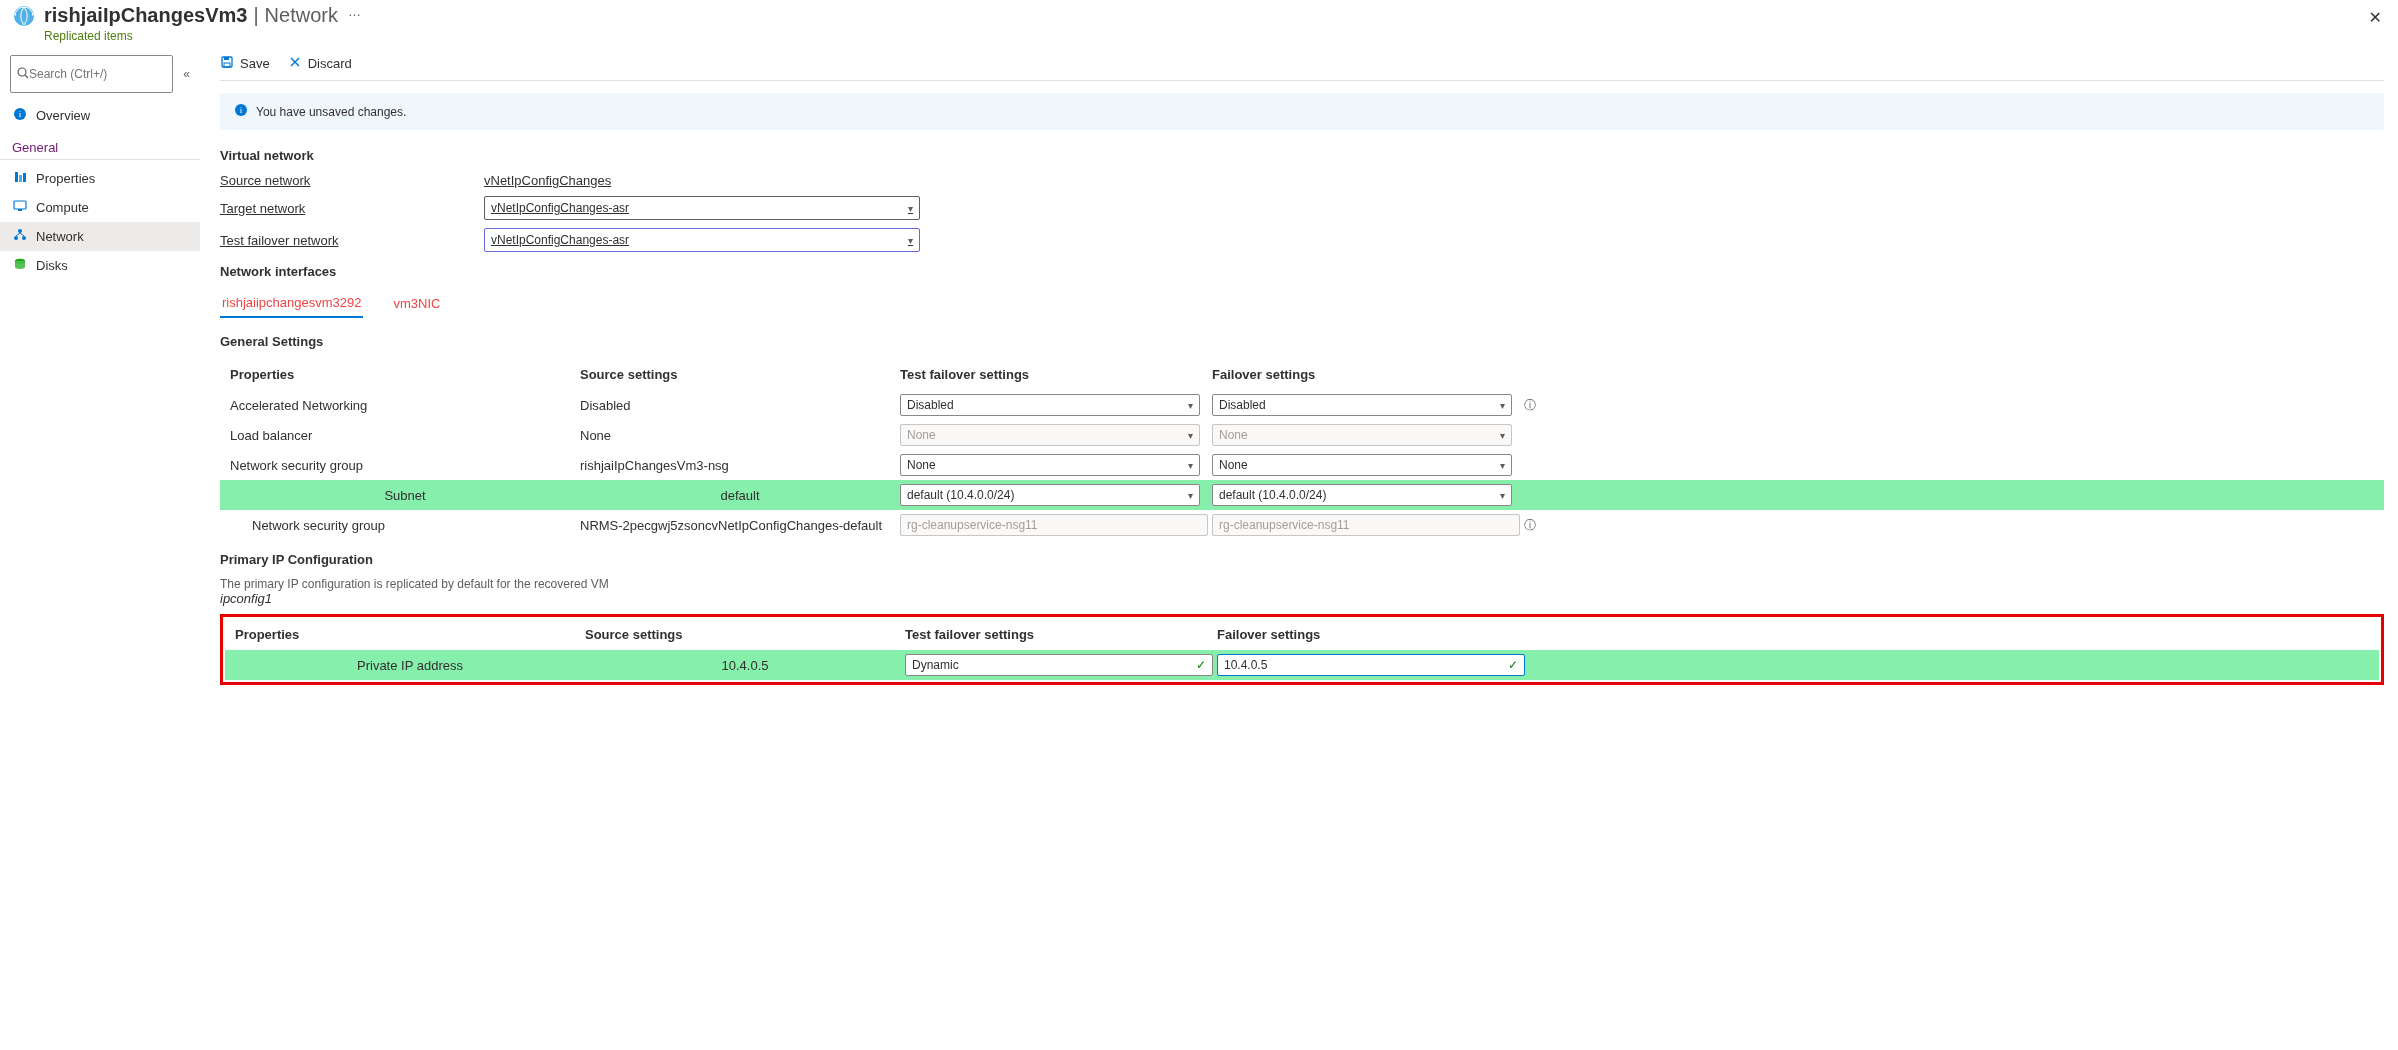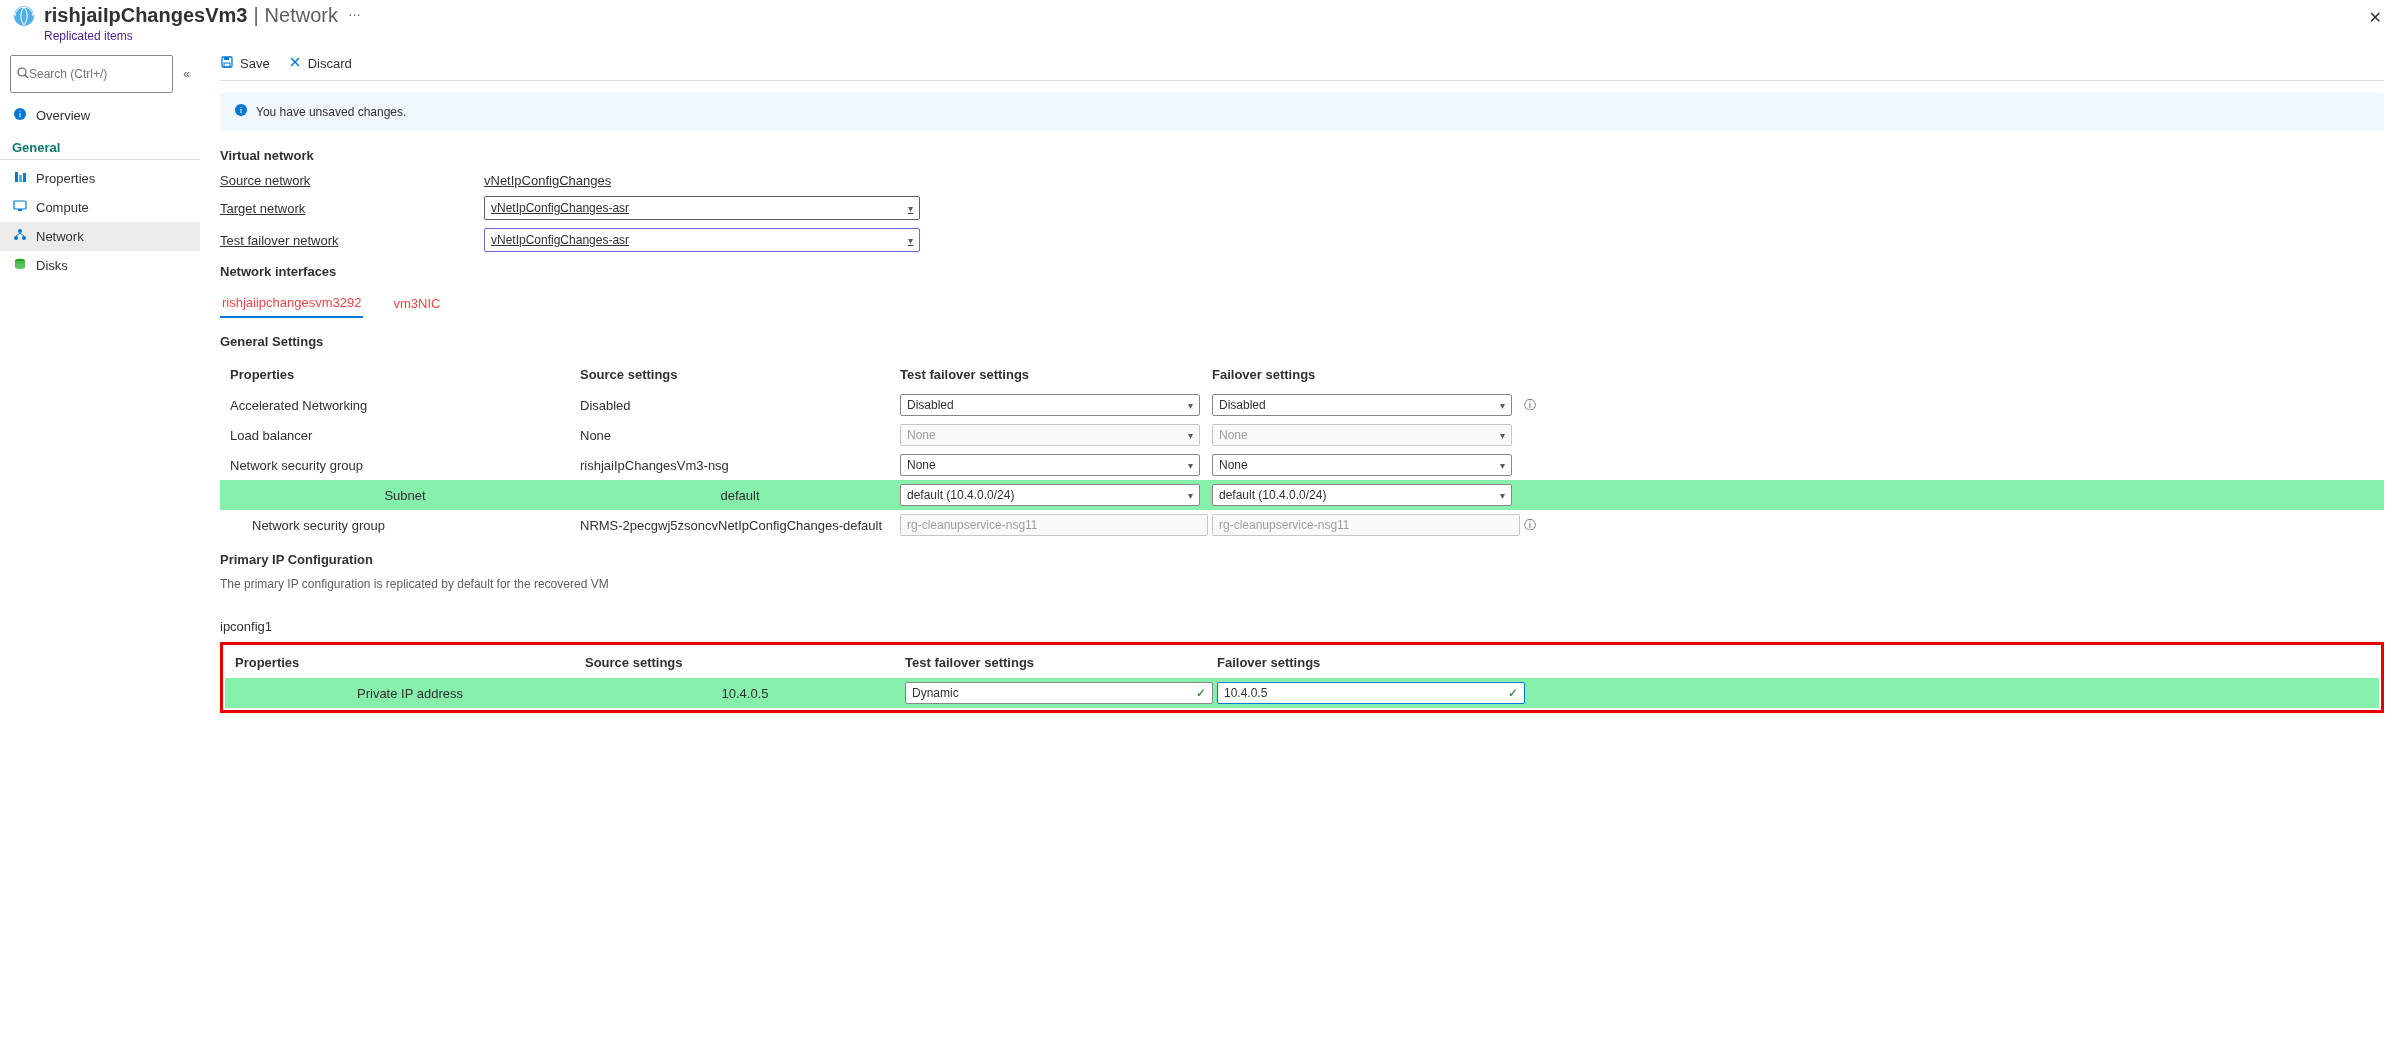--- a/index.html
+++ b/index.html
@@ -23,21 +23,21 @@
   .top-header .title-block { flex:0 0 auto; }
   .top-header h1 {
     font-size: 20px;
     font-weight: 600;
     display:flex;
     align-items: center;
   }
   .top-header h1 .sep { color:#605e5c; font-weight:400; margin:0 6px; }
   .top-header h1 .sub { color:#605e5c; font-weight:400; }
   .top-header .breadcrumb {
-    color:#4c1d95; font-size:12px; margin-top:2px;
+    color:#4d7c0f; font-size:12px; margin-top:2px;
   }
   .top-header .dots { margin-left:10px; color:#605e5c; }
   .top-header .close {
     margin-left:auto; font-size:16px; color:#323130; cursor:pointer;
     padding:4px;
   }
   .layout {
     display:flex;
   }
   .sidebar {
@@ -65,23 +65,23 @@
   }
   .nav-item {
     display:flex; align-items:center;
     padding:6px 12px;
     cursor:pointer;
   }
   .nav-item .icon { width:16px; text-align:center; margin-right:8px; }
   .nav-item.selected { background:#edebe9; }
   .nav-group-label {
     padding:10px 12px 4px 12px;
-    font-weight:700;
+    font-weight:400;
     font-size:13px;
-    color:#0f766e;
+    color:#701a75;
     border-bottom:1px solid #e1dfdd;
     margin-bottom:4px;
   }
   .main {
     flex:1;
     padding:0 14px 40px 20px;
   }
   .toolbar {
     display:flex; align-items:center;
     border-bottom:1px solid #e1dfdd;
@@ -182,21 +182,21 @@
     padding:0 6px;
     font-size:12px;
     background:#fff;
     width:308px;
   }
   .cell-input.disabled { border-color:#c8c6c4; color:#a19f9d; background:#faf9f8; }
   .cell-input.focus { border-color:#0078d4; }
   .check { color:#107c10; font-size:12px; }
   .info-sm { color:#605e5c; font-size:12px; }
   .desc { font-size:12px; color:#605e5c; margin-top:2px; }
-  .ipname { margin-top:28px; margin-bottom:8px; font-size:13px; }
+  .ipname { margin-top:0; margin-bottom:8px; font-size:13px;font-style:italic; }
   .highlight-box {
     border:3px solid #e60000;
     padding:2px;
     margin-top:2px;
   }
   .ic-save { color:#0078d4; }
   .ic-discard { color:#0078d4; }
   .ic-overview { color:#0078d4; }
   .ic-props { color:#0078d4; }
   .ic-compute { color:#0078d4; }

